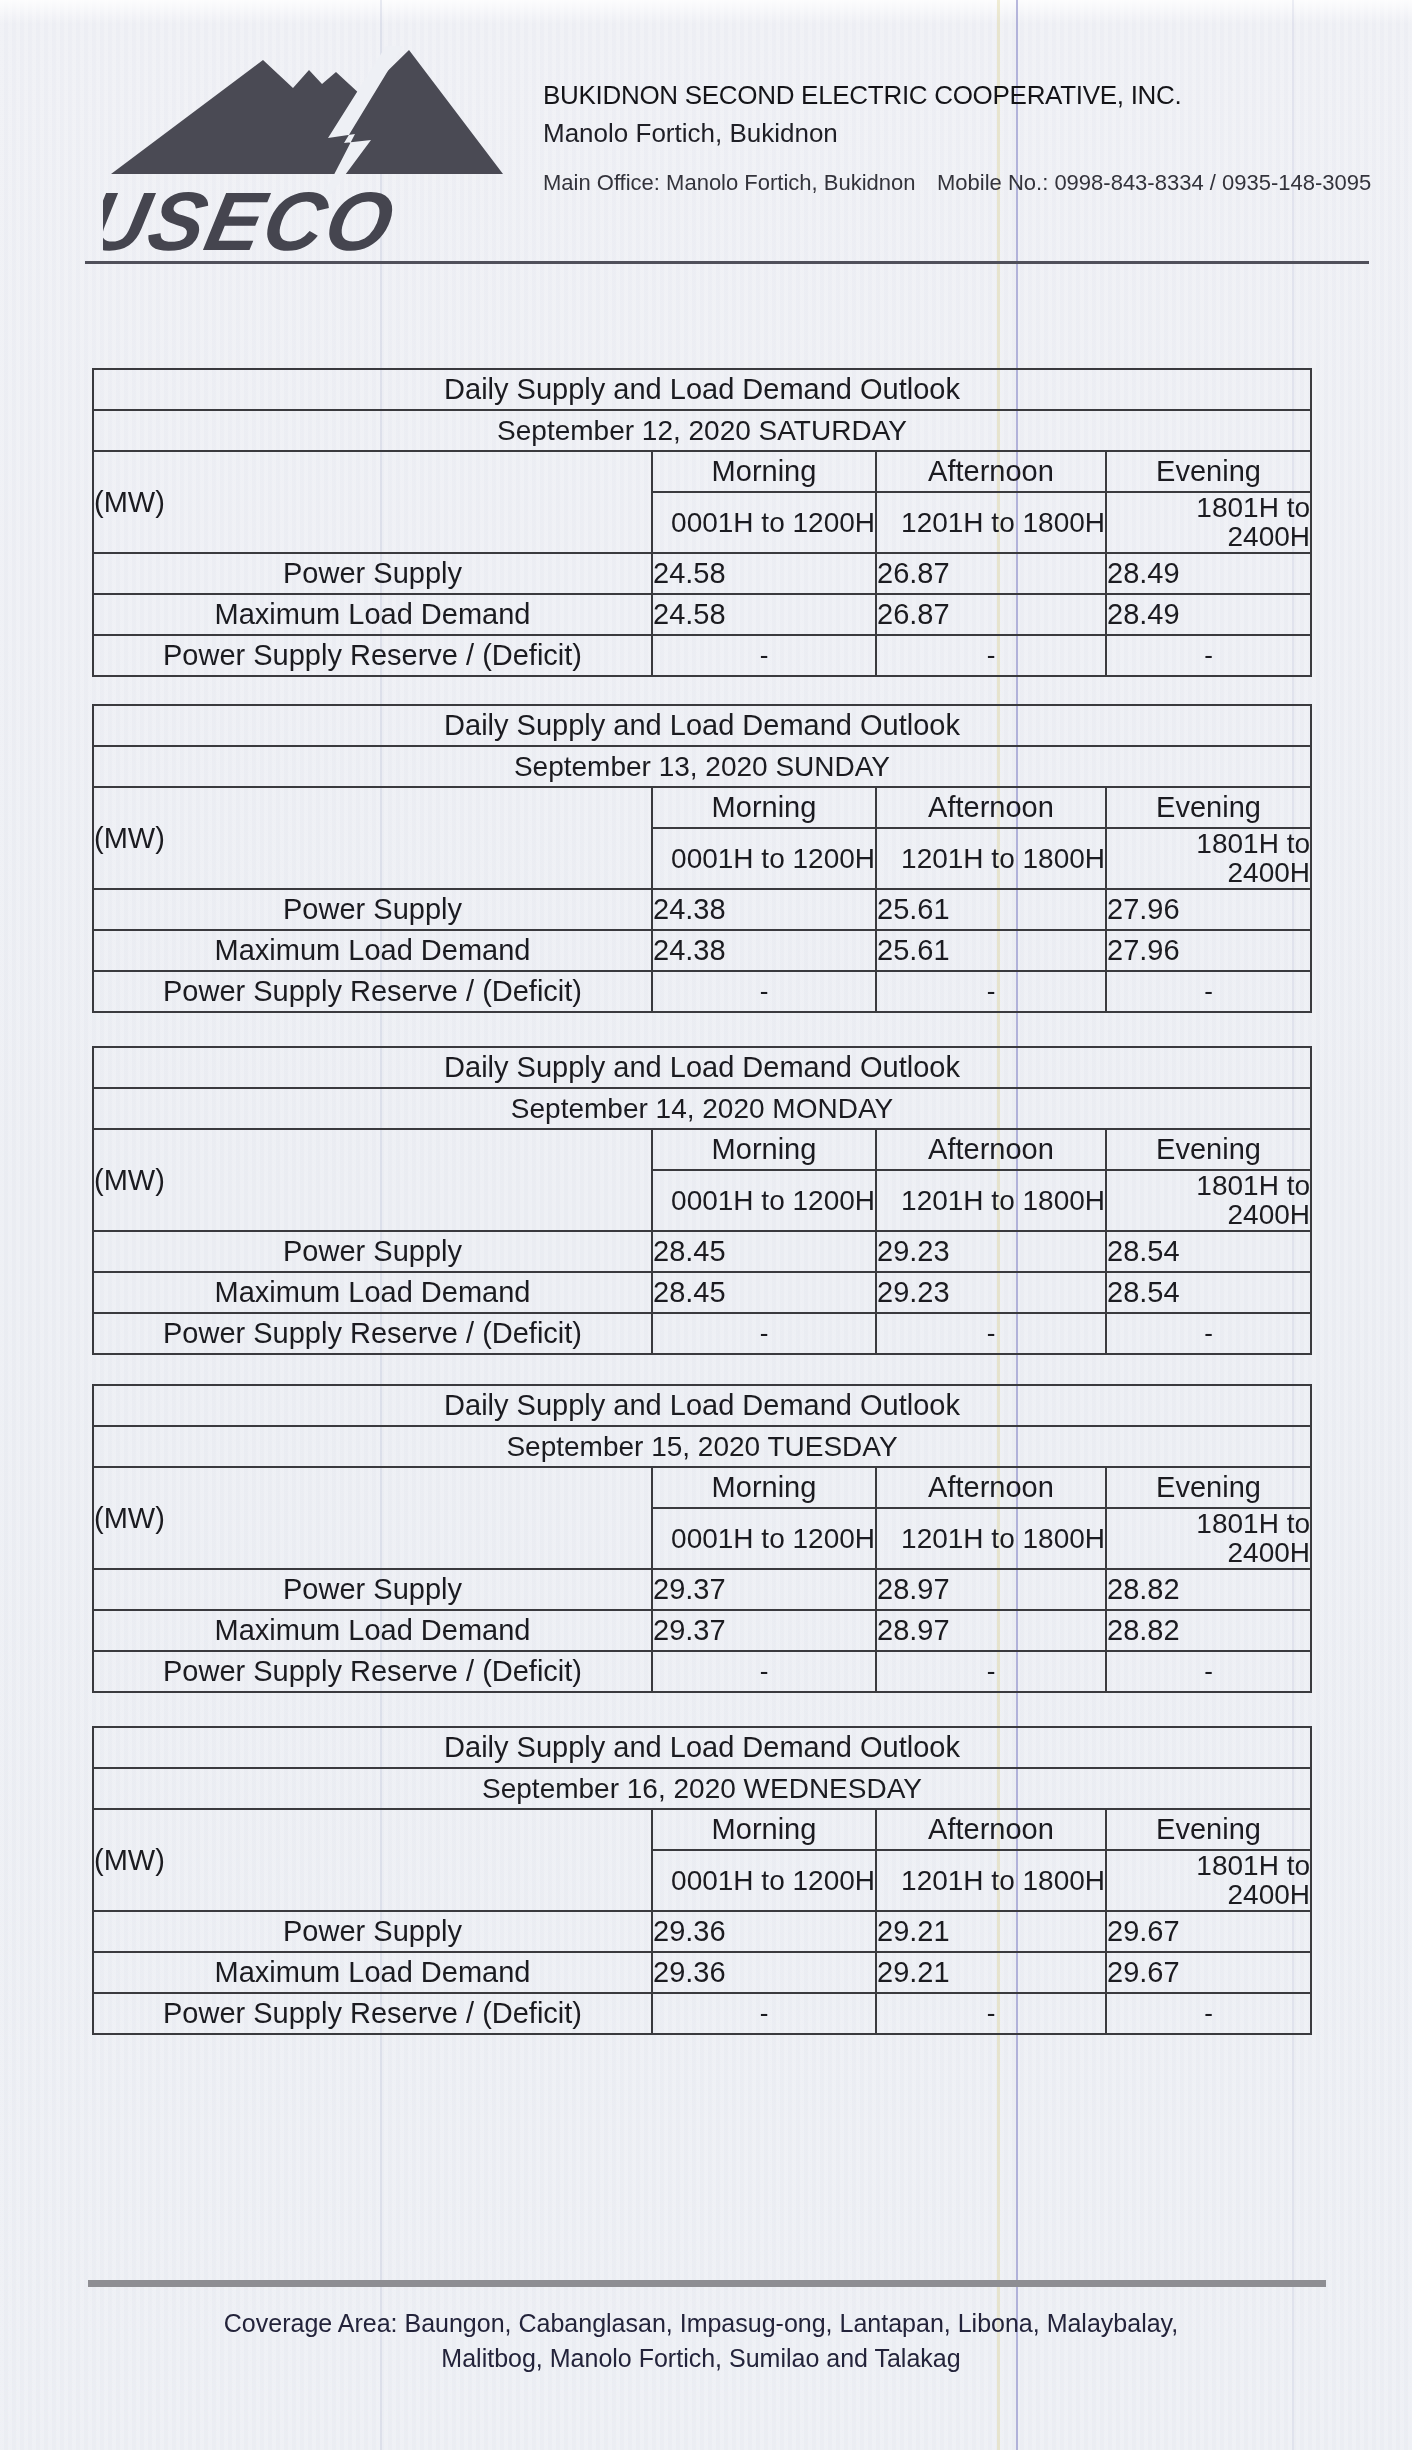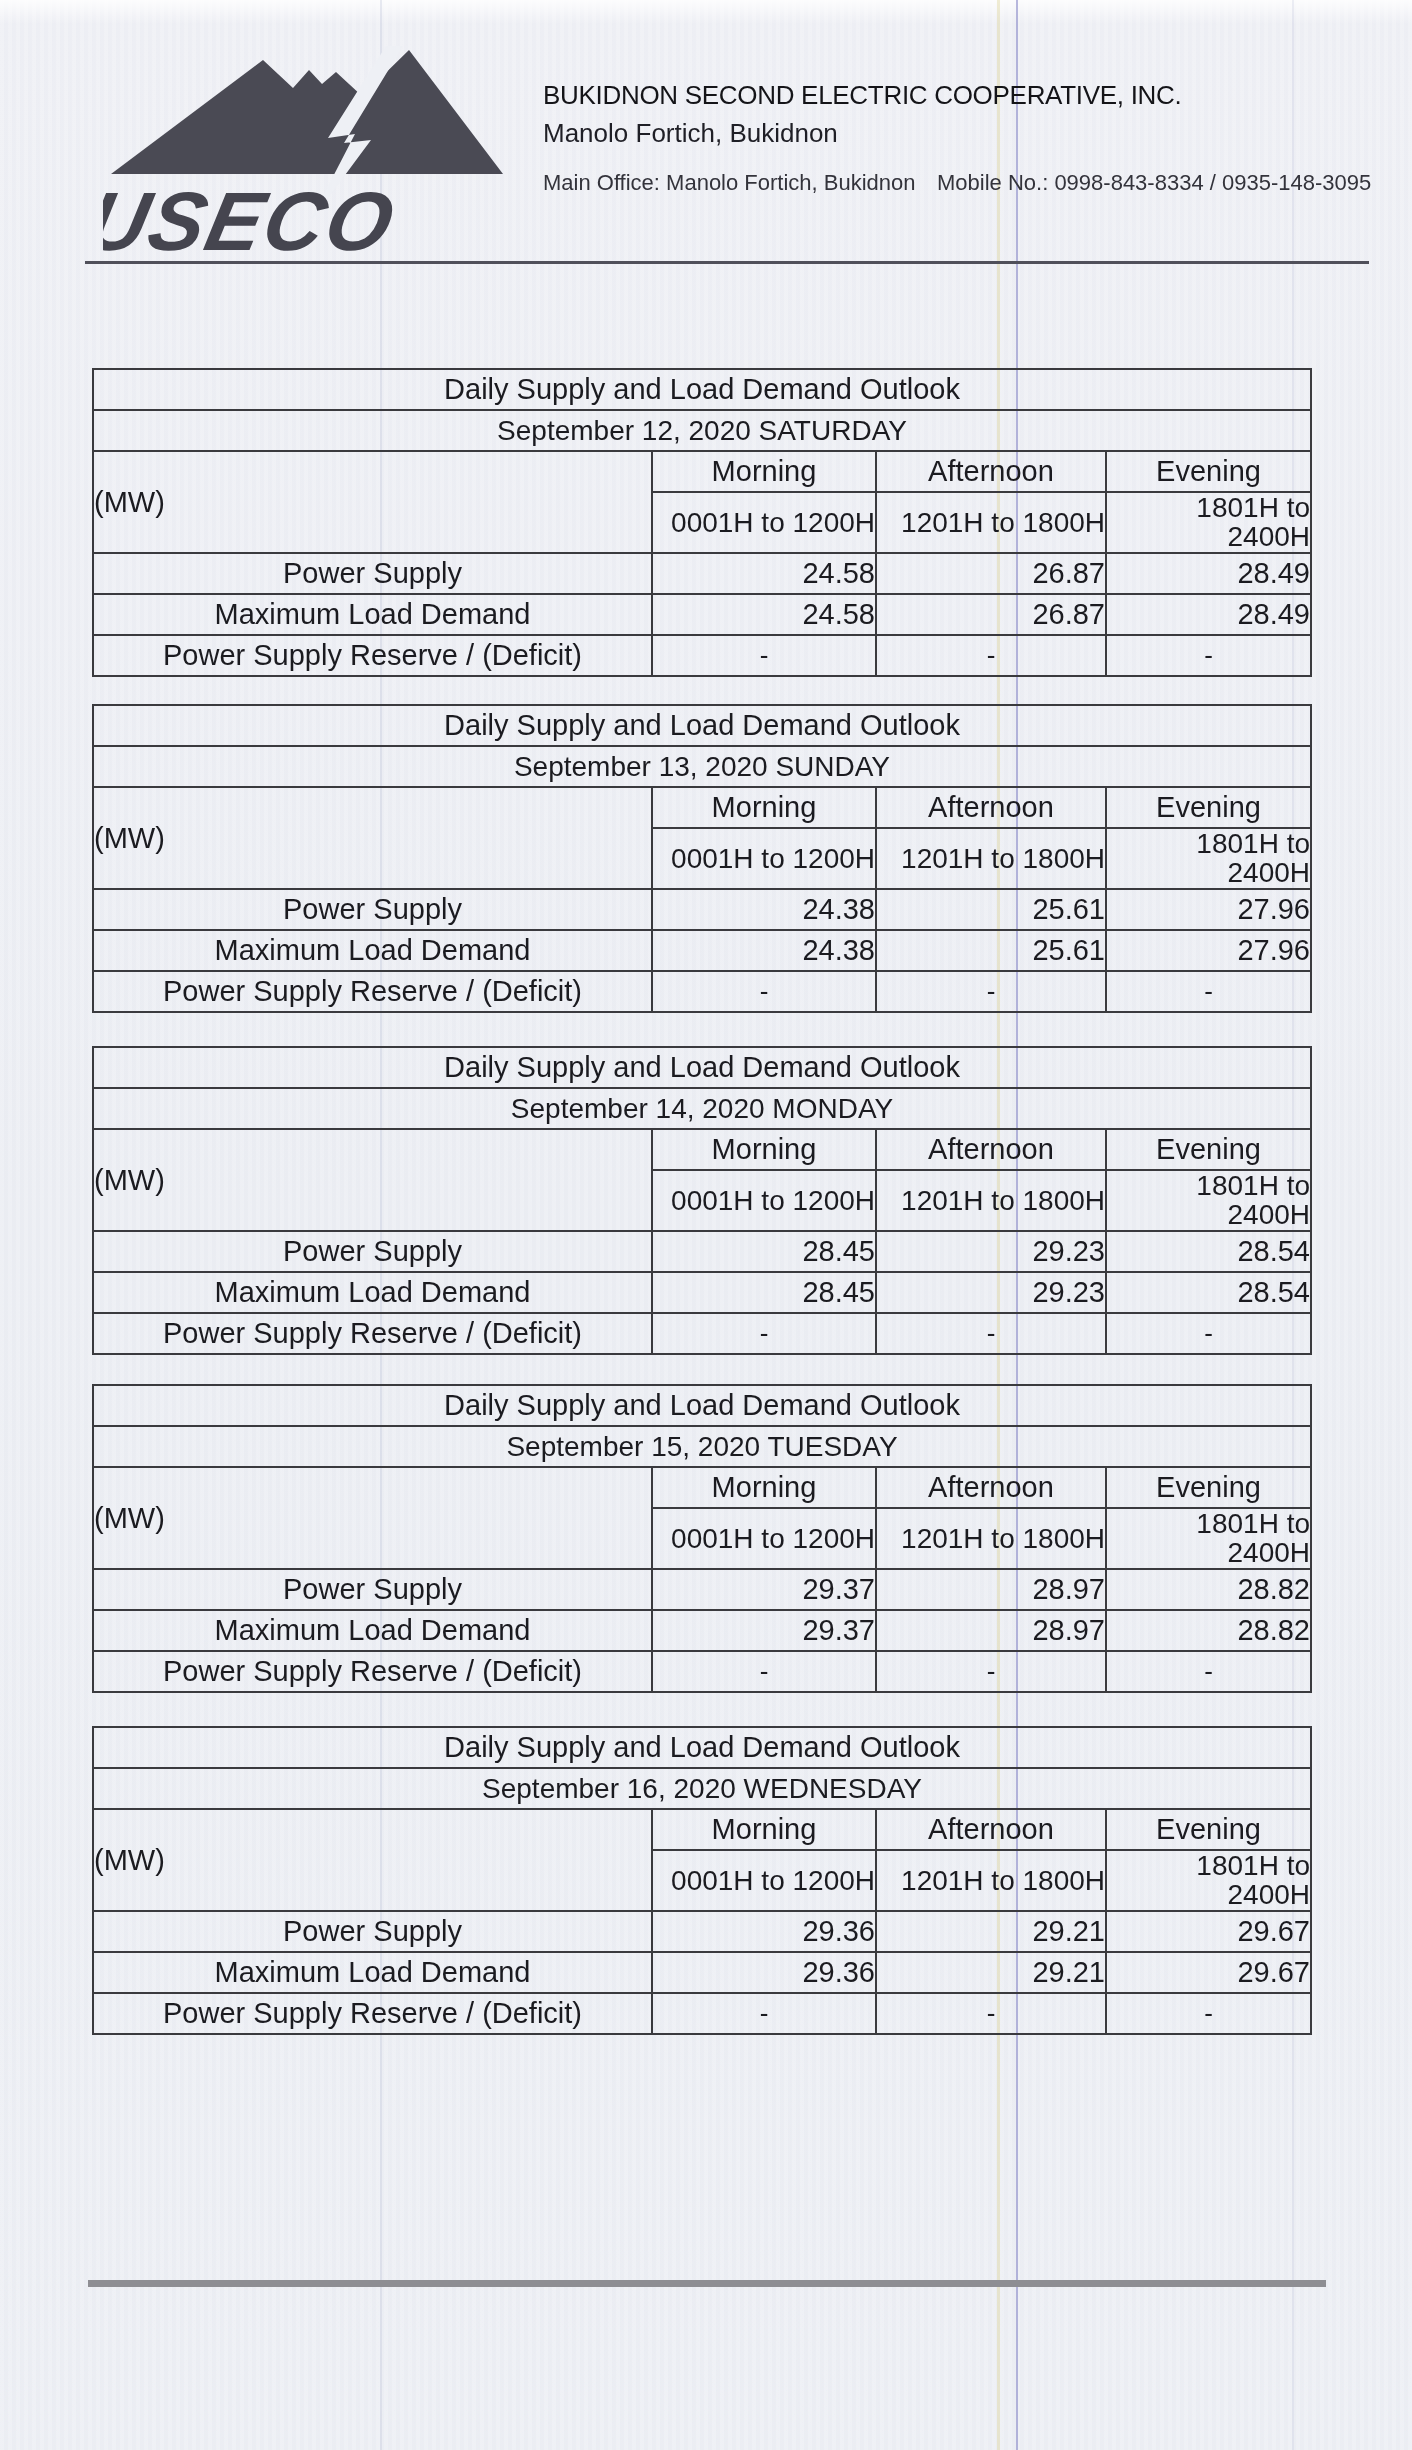--- a/index.html
+++ b/index.html
@@ -39,21 +39,21 @@
   table.outlook { position:absolute; left:92px; width:1218px; border-collapse:collapse;
     table-layout:fixed; font-size:29px; color:#1b1b20; }
   table.outlook td { border:2.4px solid #3a3a3e; height:41px; padding:0; line-height:1.05;
     vertical-align:middle; }
   td.t-title { text-align:center; height:41px; }
   td.t-date  { text-align:center; height:43px; font-size:28px; }
   td.t-period{ text-align:center; height:44px; }
   td.t-hours { text-align:right; height:42px; font-size:28px; }
   td.t-mw    { text-align:left; }
   td.t-label { text-align:center; padding-left:8px; }
-  td.t-num   { text-align:right; padding-right:14px;border-radius:12px; }
+  td.t-num   { padding-right:14px;border-radius:12px; }
   td.t-dash  { text-align:center; font-size:26px; }
   .tb-0 { top:368px; } .tb-1 { top:704px; } .tb-2 { top:1046px; }
   .tb-3 { top:1384px; } .tb-4 { top:1726px; }
 
   
   .footer-rule { position:absolute; left:88px; top:2280px; width:1238px; height:7px; background:#8e8e93; }
   .footer-text { position:absolute; left:92px; top:2306px; width:1218px; text-align:center;
     font-size:25px; line-height:35px; color:#23233a; }
 </style>
 </head>
@@ -309,14 +309,18 @@
     <tr>
       <td class="t-label">Power Supply Reserve / (Deficit)</td>
       <td class="t-dash">-</td>
       <td class="t-dash">-</td>
       <td class="t-dash">-</td>
     </tr>
   </tbody>
     </table>
 
   <div class="footer-rule"></div>
+  <div class="footer-text">
+    <div>Coverage Area: Baungon, Cabanglasan, Impasug-ong, Lantapan, Libona, Malaybalay,</div>
+    <div>Malitbog, Manolo Fortich, Sumilao and Talakag</div>
+  </div>
 
 </div>
 
 </body></html>

